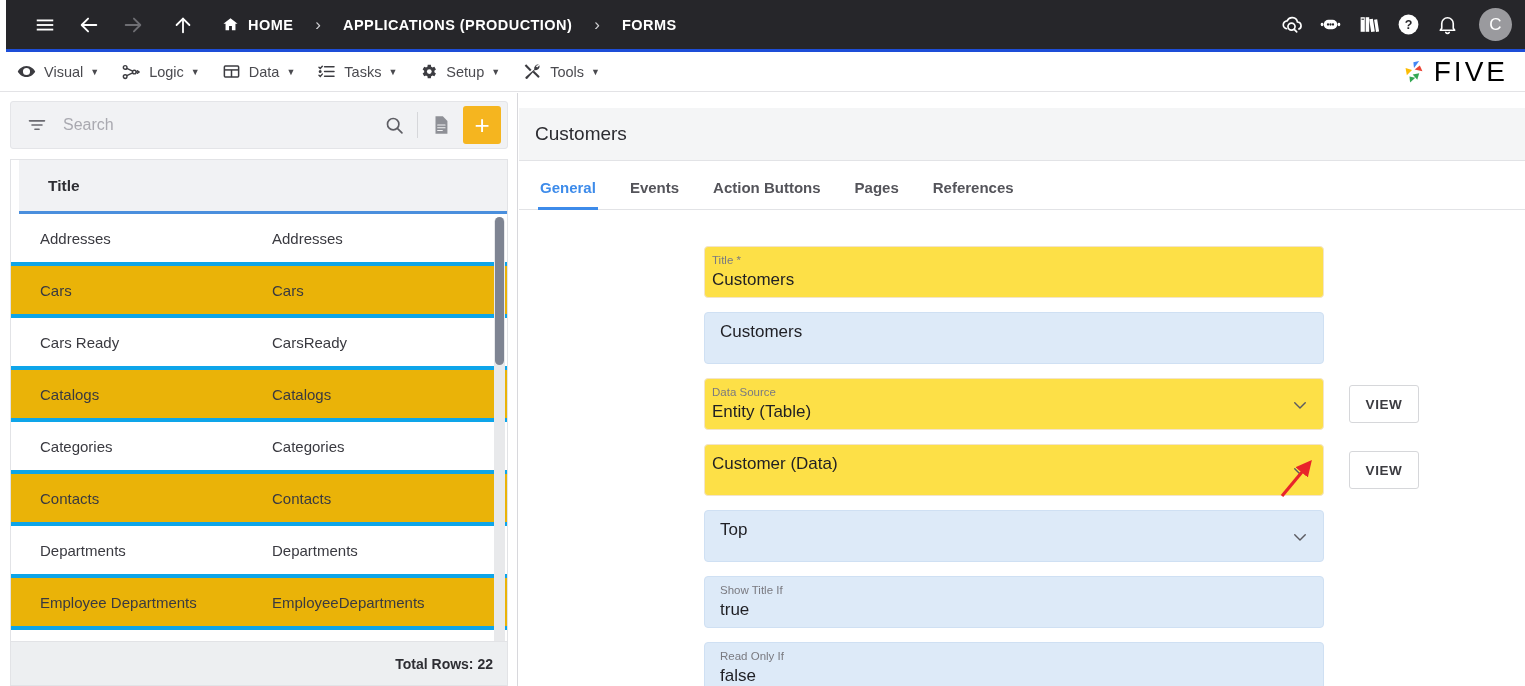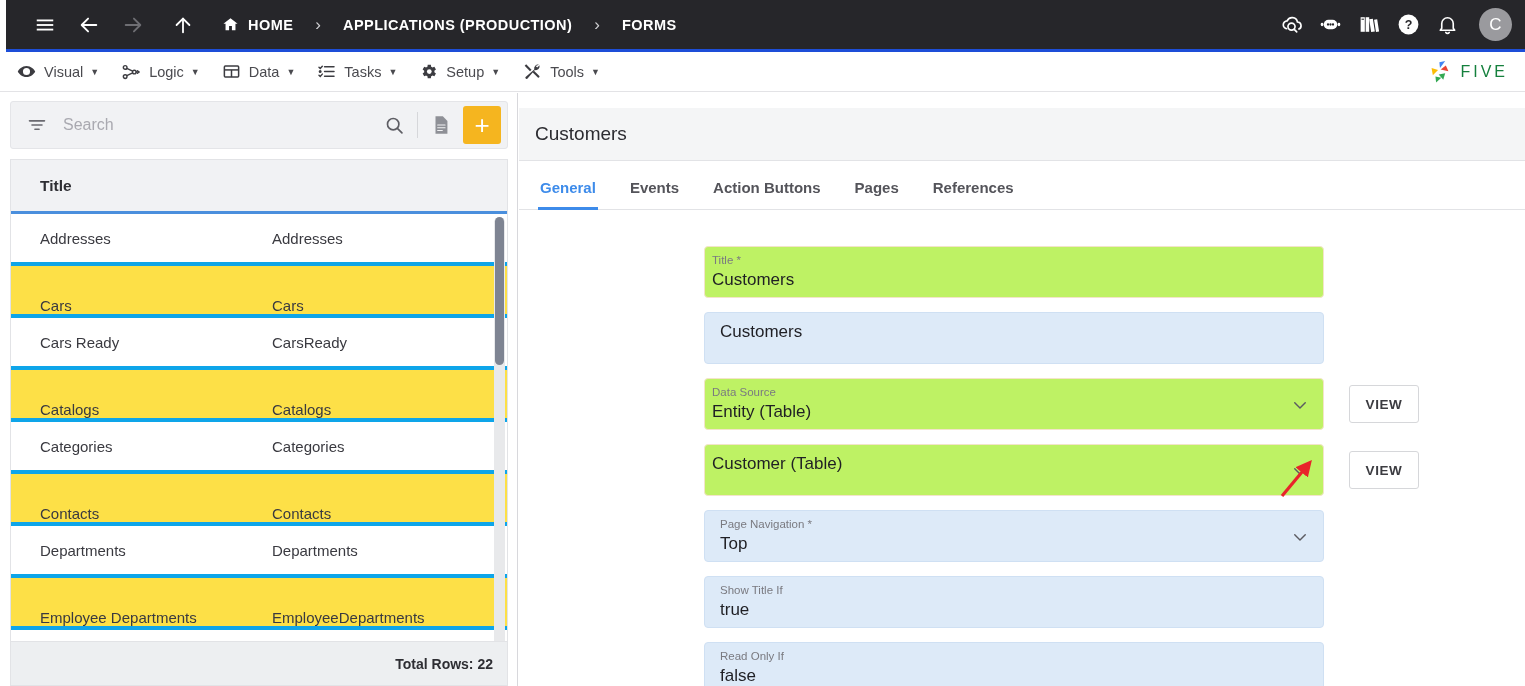--- a/index.html
+++ b/index.html
@@ -69,21 +69,21 @@
   .menu-item .mi-ico {
     margin-right: 8px; display: flex; align-items: center;
     color: #3c3c41;
   }
   .menu-item .caret { margin-left: 7px; font-size: 9px; color: #4a4a4f; }
   .logo {
     margin-left: auto; margin-right: 17px;
     display: flex; align-items: center; gap: 7px;
   }
   .logo-text {
-    font-size: 16px; letter-spacing: 3px; color: #15803d;
+    font-size: 28px; letter-spacing: 3px; color: #000000;
     font-family: "Liberation Sans", sans-serif;
   }
 
   
   .leftpanel {
     position: absolute; left: 0; top: 93px;
     width: 518px; height: 593px;
     background: #ffffff;
     border-right: 1px solid #d8d8dc;
   }
@@ -116,41 +116,41 @@
   
   .listwrap {
     position: absolute; left: 10px; top: 66px;
     width: 498px; height: 575px;
     border: 1px solid #e2e3e6; border-bottom: none;
     background: #fff; overflow: hidden;
   }
   .list-head {
     height: 54px; background: #f1f2f4;
     border-bottom: 3px solid #4a8fdd;
-    display: flex; align-items: flex-start; position: relative;
+    display: flex; align-items: flex-start; position: relative; margin-left: 8px;
   }
   .lh-cell {
     font-size: 15.5px; font-weight: 700; color: #2e2e33;
     position: relative; height: 100%;
     display: flex; align-items: center;
   }
   .lh-cell.c1 { width: 245px; padding-left: 29px; }
   .lh-cell.c2 { width: 228px; padding-left: 16px; }
   .col-div {
     position: absolute; left: 0; top: 16px;
     width: 1px; height: 22px; background: #c7c8cc;
   }
   .col-div.right { left: auto; right: 10px; }
   .list-row {
     height: 52px; display: flex; align-items: center;
     border-bottom: 4px solid #0ea5e9;
     cursor: pointer;
   }
   .list-row.odd { background: #ffffff; }
-  .list-row.even { background: #fde047; align-items: flex-end; }
+  .list-row.even { background: #eab308; }
   .lr-cell { font-size: 15px; color: #3a3a40; }
   .lr-cell.c1 { width: 245px; padding-left: 29px; }
   .lr-cell.c2 { width: 228px; padding-left: 16px; }
 
   .ltrack {
     position: absolute; right: 2px; top: 57px;
     width: 11px; height: 516px;
     background: #e8e9eb; border-radius: 6px;
   }
   .lthumb {
@@ -208,21 +208,21 @@
   .formarea {
     position: relative; height: 490px; overflow: hidden;
   }
   .field {
     position: absolute; left: 185px;
     width: 620px; height: 52px;
     border-radius: 4px;
     border: 1px solid transparent;
     padding: 6px 14px 0 15px;
   }
-  .field.yellow { background: #bef264; border-color: #f3e4c9; padding-left: 7px; }
+  .field.yellow { background: #fde047; border-color: #f3e4c9; padding-left: 7px; }
   .field.blue   { background: #ddeaf8; border-color: #cfe0f3; }
   .fl {
     font-size: 11.5px; color: #7a7a80;
     display: block; line-height: 14px;
   }
   .fv {
     font-size: 17px; color: #1f1f24;
     display: block; line-height: 24px; margin-top: 1px;
   }
   .chev {
@@ -547,31 +547,30 @@
       <span class="fv">Entity (Table)</span>
       <span class="chev">
         <svg width="18" height="18" viewBox="0 0 24 24" fill="none" stroke="currentColor" stroke-width="1.9" stroke-linecap="round" stroke-linejoin="round">
             <polyline points="5,9 12,16 19,9"></polyline>
           </svg>
       </span>
     </div>
     <div class="viewbtn" style="top:175px; left:830px;">VIEW</div>
 
     <div class="field yellow" style="top:234px;">
-      <span class="fv">Customer (Table)</span>
+      <span class="fv">Customer (Data)</span>
       <span class="chev">
         <svg width="18" height="18" viewBox="0 0 24 24" fill="none" stroke="currentColor" stroke-width="1.9" stroke-linecap="round" stroke-linejoin="round">
             <polyline points="5,9 12,16 19,9"></polyline>
           </svg>
       </span>
     </div>
     <div class="viewbtn" style="top:241px; left:830px;">VIEW</div>
 
     <div class="field blue" style="top:300px;">
-      <span class="fl">Page Navigation *</span>
       <span class="fv">Top</span>
       <span class="chev">
         <svg width="18" height="18" viewBox="0 0 24 24" fill="none" stroke="currentColor" stroke-width="1.9" stroke-linecap="round" stroke-linejoin="round">
             <polyline points="5,9 12,16 19,9"></polyline>
           </svg>
       </span>
     </div>
 
     <div class="field blue" style="top:432px;">
       <span class="fl">Read Only If</span>

